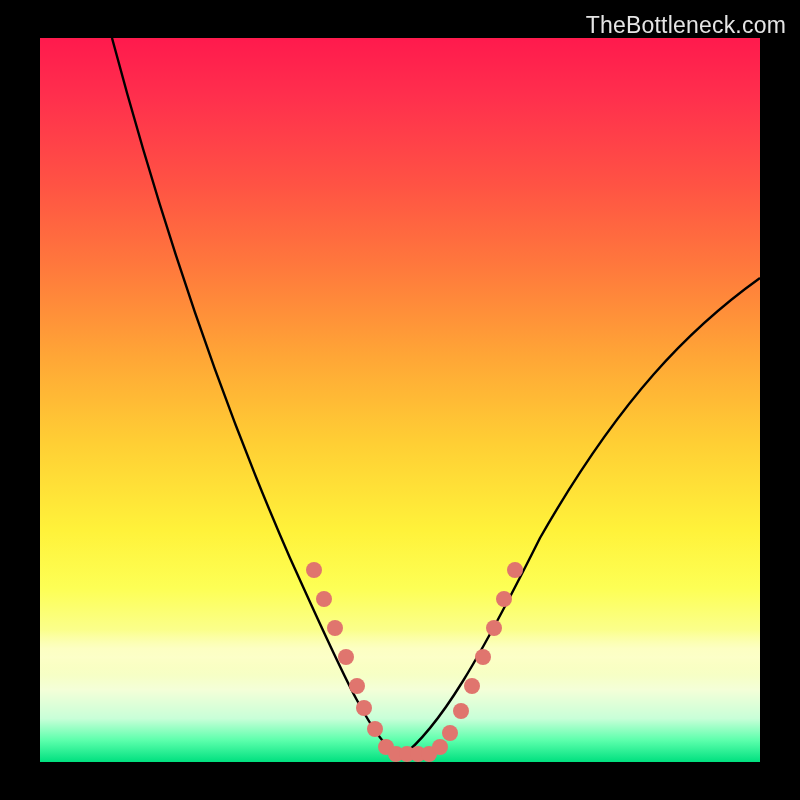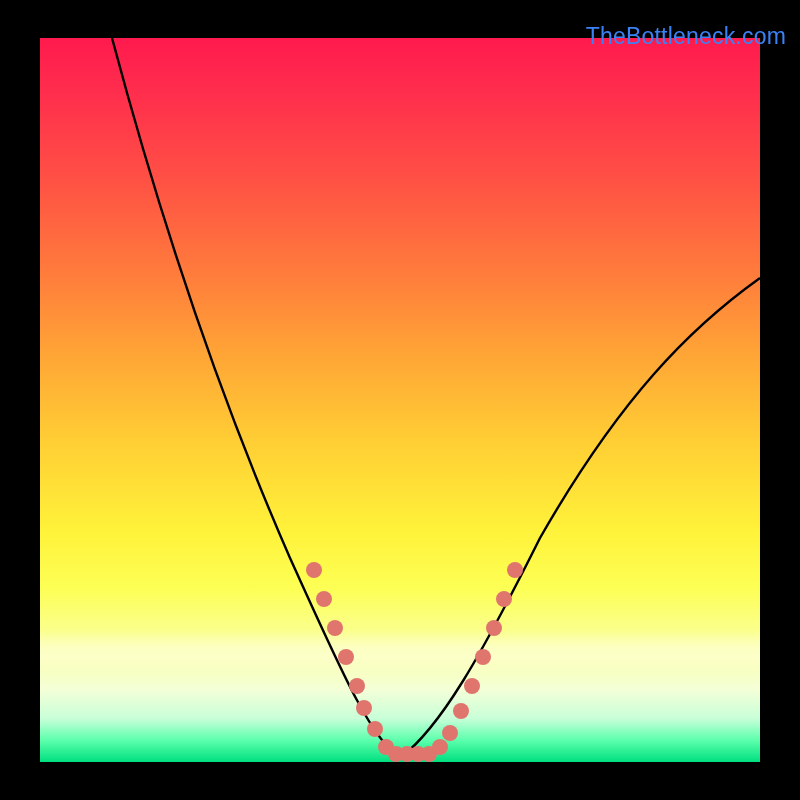--- a/index.html
+++ b/index.html
@@ -12,23 +12,23 @@
     overflow: hidden;
   }
   .frame {
     position: relative;
     width: 800px;
     height: 800px;
     background: #000;
   }
   .watermark {
     position: absolute;
-    top: 23px;
+    top: 12px;
     right: 14px;
-    color: #3b82f6;
+    color: #e5e5e5;
     font-size: 23px;
     font-weight: 500;
     letter-spacing: 0.2px;
     z-index: 10;
   }
   .plot-area {
     position: absolute;
     left: 40px;
     top: 38px;
     width: 720px;

